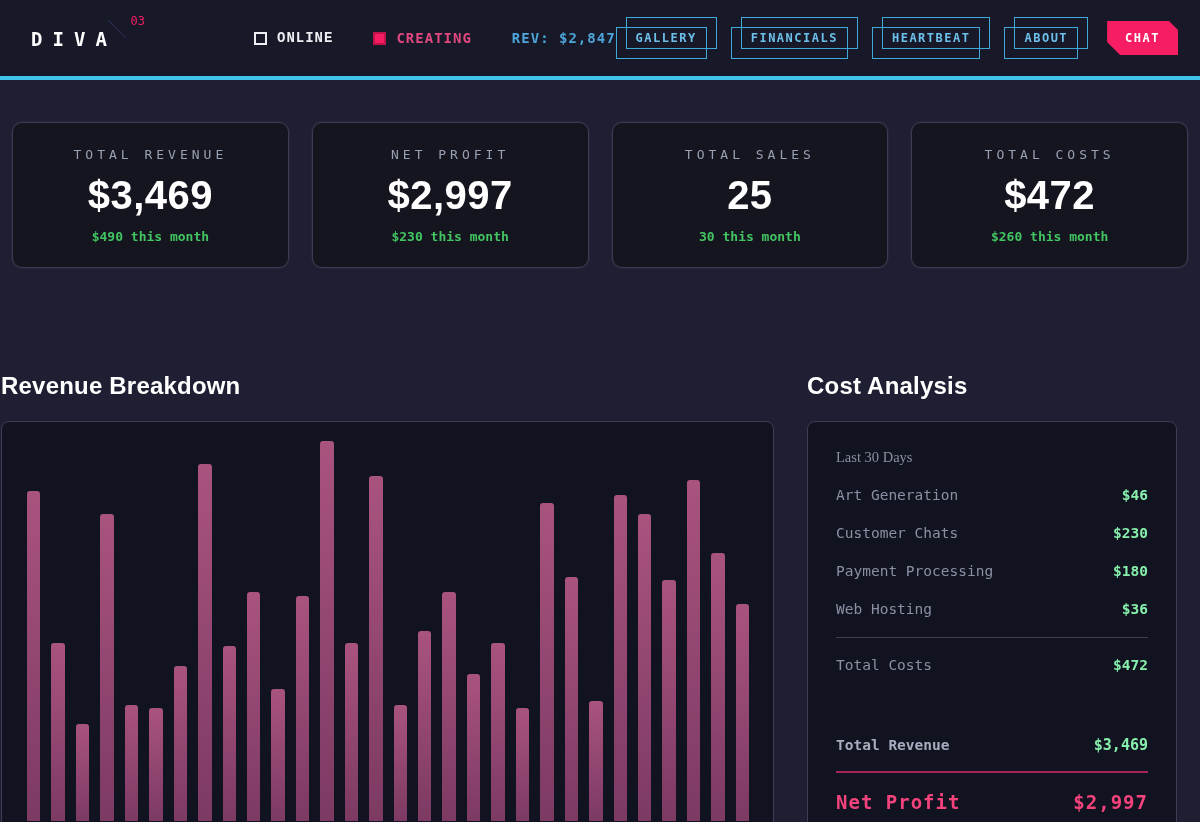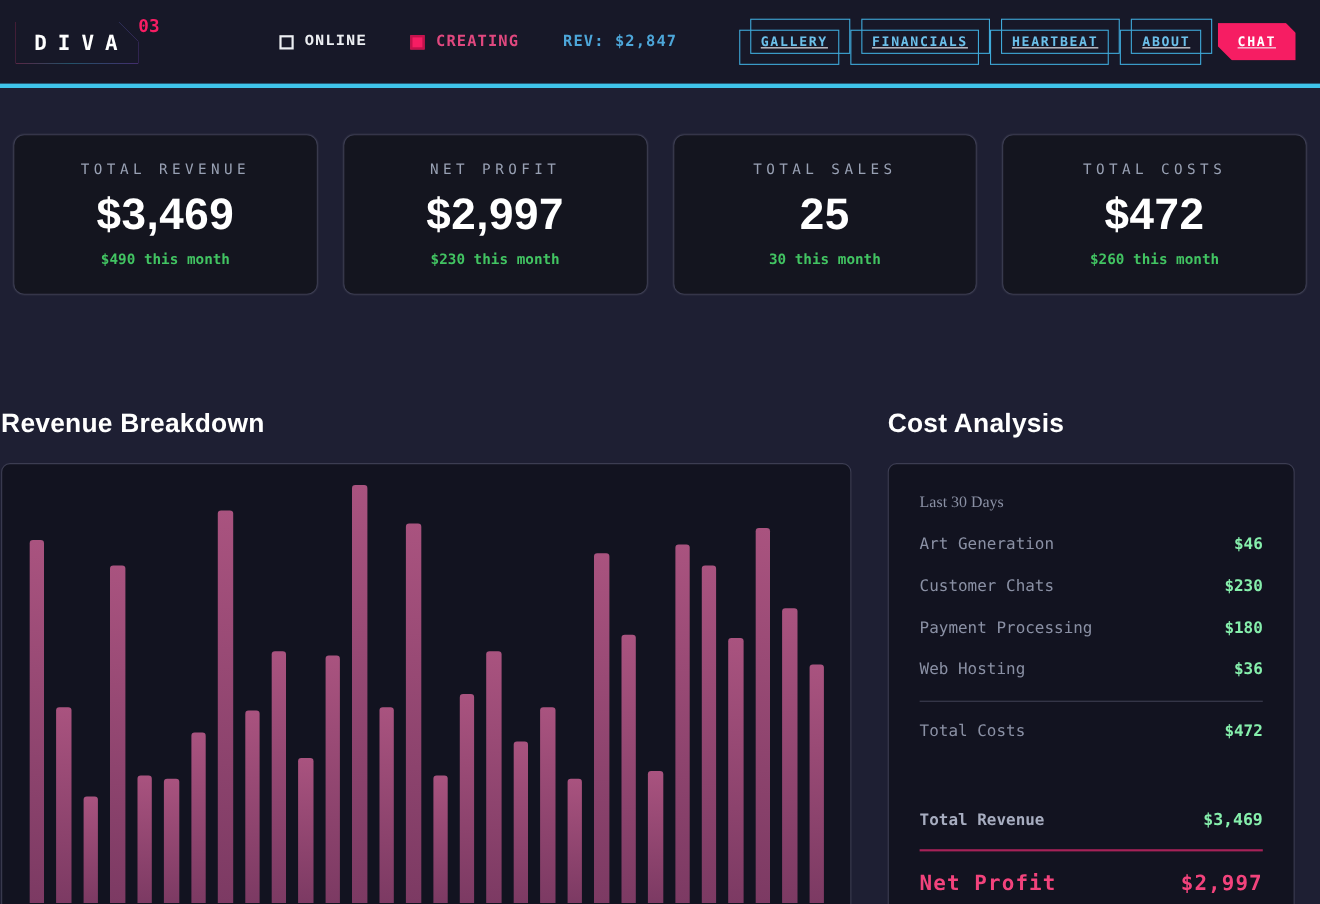--- a/index.html
+++ b/index.html
@@ -35,33 +35,33 @@
   .logo-inner{
     width:100%;height:100%; background:var(--header-bg);
     clip-path:polygon(0 0, calc(100% - 16px) 0, 100% 16px, 100% 100%, 0 100%);
     display:flex;align-items:center;justify-content:center;
     font-family:"DejaVu Sans Mono","Liberation Mono",monospace;
     font-weight:bold; font-size:19px; letter-spacing:10px; padding-left:8px; color:#fff;
   }
   .logo-badge{
     position:absolute; top:-6px; right:-19px;
     color:var(--accent-pink); font-family:"DejaVu Sans Mono","Liberation Mono",monospace;
-    font-weight:bold; font-size:16px;
+    font-weight:normal; font-size:12px;
   }
   .status-group{display:flex; align-items:center; gap:40px; margin-left:128px;}
   .status-item{display:flex; align-items:center; gap:10px; cursor:pointer;}
   .chk{width:13px;height:13px;display:inline-block;}
   .chk-online{border:2px solid #eceef2; background:transparent;}
   .chk-creating{background:var(--accent-pink); border:2px solid #c2124c;}
   .status-label{font-weight:bold; font-size:14px; letter-spacing:1px;}
   .status-label.online{color:#eceef2;font-family:Liberation Mono, monospace;}
   .status-label.creating{color:var(--pink-text);}
   .rev{color:var(--rev-cyan); font-weight:bold; font-size:14px; letter-spacing:1px;}
 
-  nav{margin-left:auto; display:flex; align-items:center; gap:10px; padding-right:8px;text-decoration:underline;}
+  nav{margin-left:auto; display:flex; align-items:center; gap:24px; padding-right:8px;}
   .navbtn{
     position:relative; background:none; border:none; cursor:pointer;
     color:var(--nav-cyan); font-family:"DejaVu Sans Mono","Liberation Mono",monospace;
     font-weight:bold; font-size:12px; letter-spacing:1.5px;
     padding:9px 15px;
   }
   .navbtn::before{
     content:''; position:absolute; inset:0; border:1.5px solid var(--nav-border);
     transform:translate(5px,-5px); pointer-events:none;
   }

